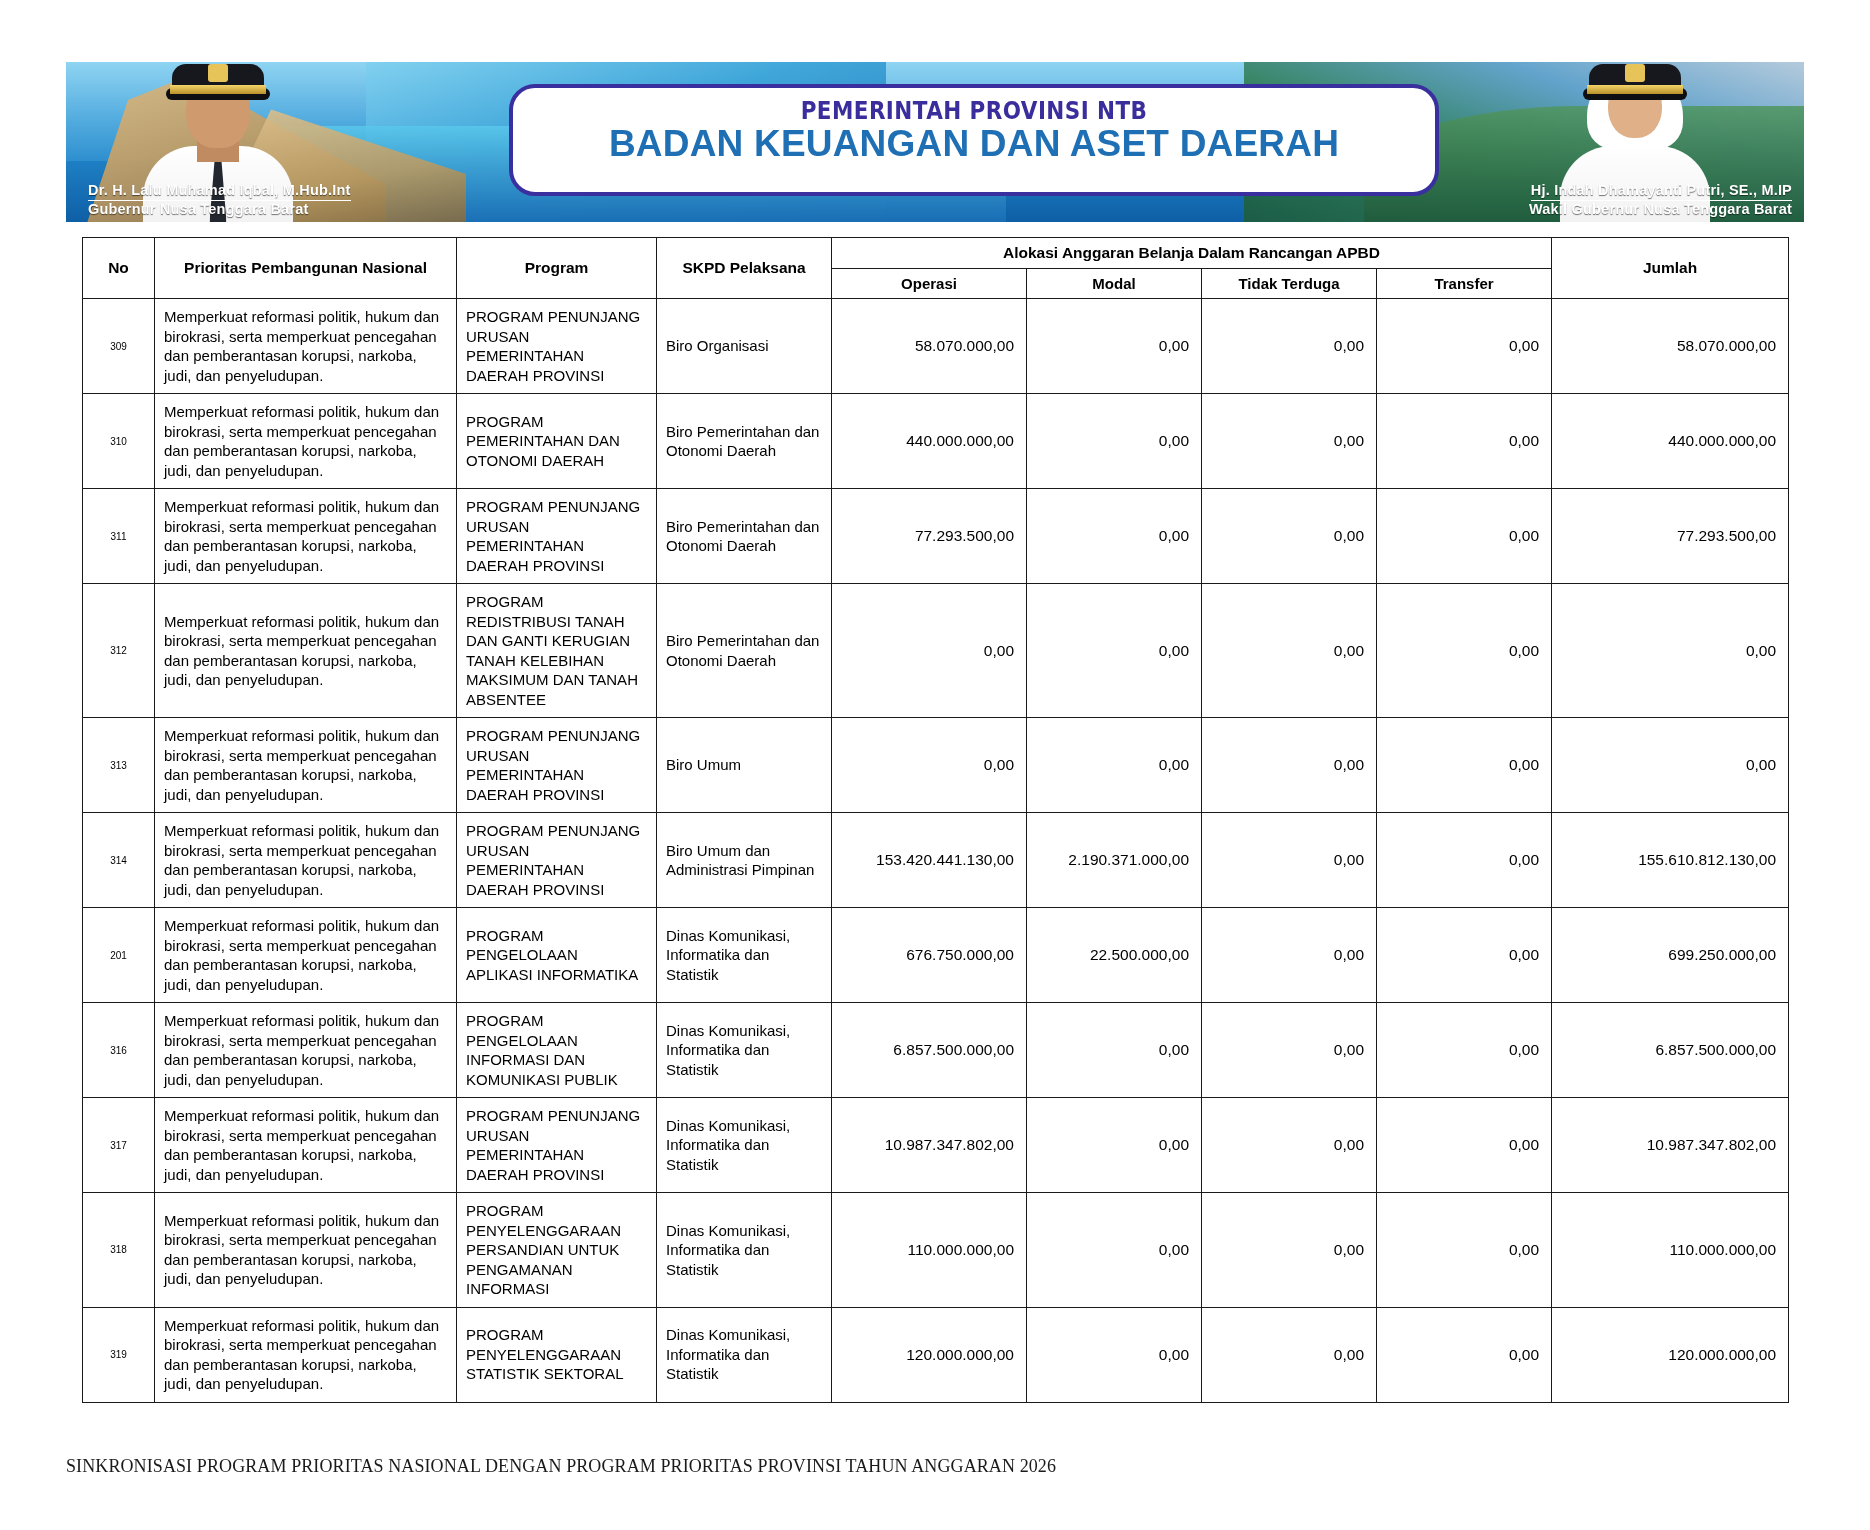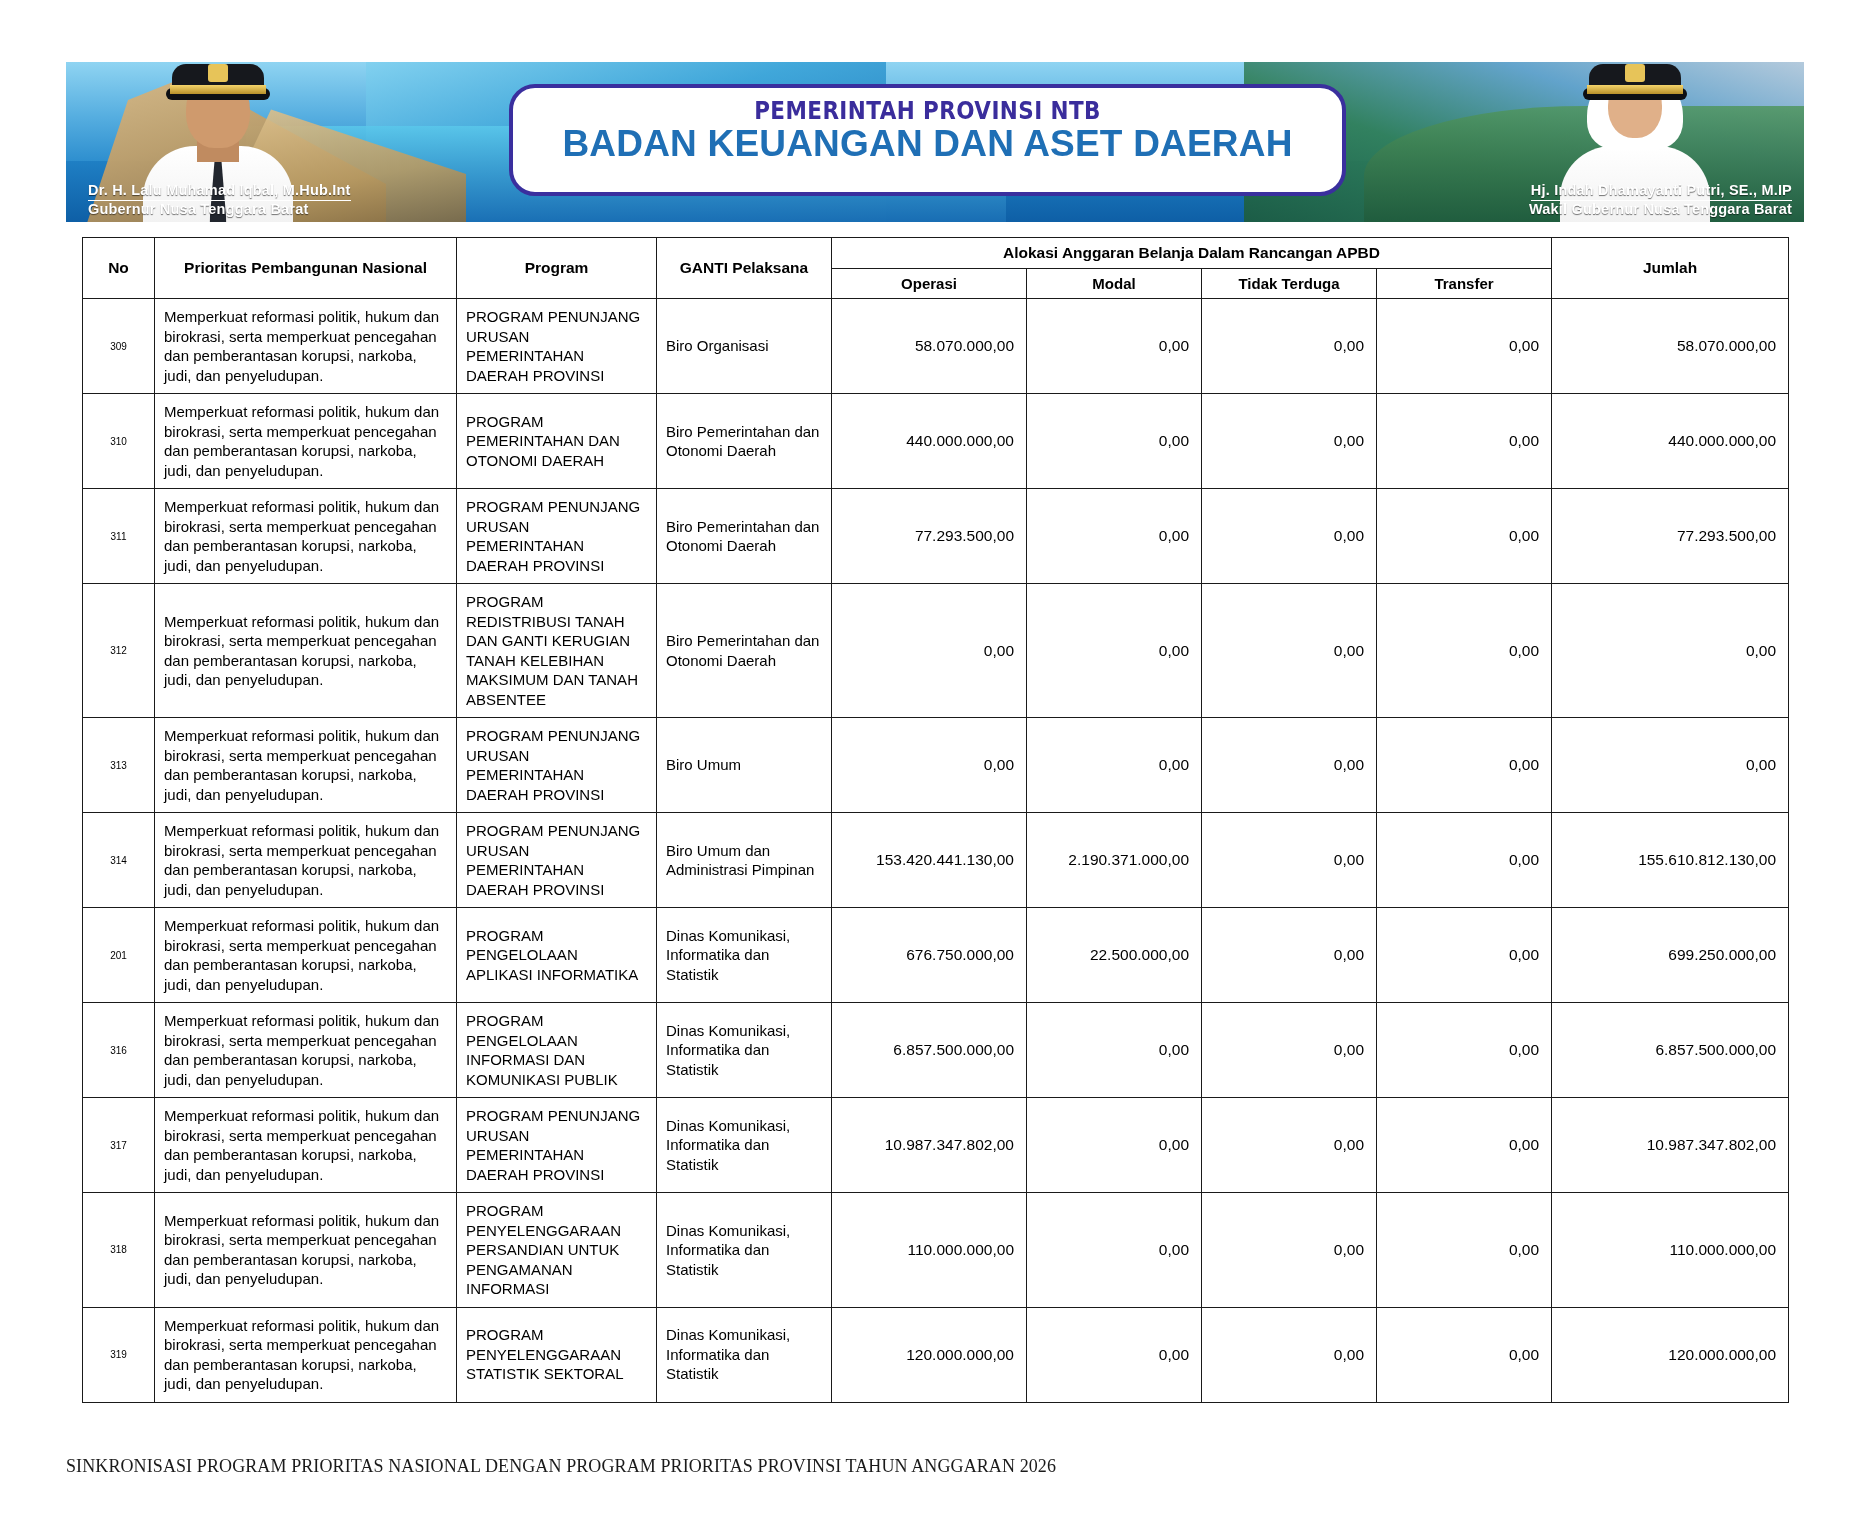--- a/index.html
+++ b/index.html
@@ -122,21 +122,21 @@
     margin-left:10px;
   }
   .name-tag .l1 { border-bottom:1.5px solid #ffffff; display:inline-block; padding-bottom:1px;}
   .name-left { left:12px; }
   .name-right { right:12px; text-align:right; }
   .name-right .l1 { display:inline-block; }
 
   .banner-plate {
     position:absolute;
     left:443px; top:22px;
-    width: 837px; height: 112px;
+    width: 930px; height: 112px;
     background: #ffffff;
     border: 4px solid #3a2f9e;
     border-radius: 26px;
     text-align:center;
     padding-top:4px;
   }
   .plate-l1 {
     color:#3a2d9c;
     font-family:"DejaVu Sans", sans-serif;
     font-weight:bold;
@@ -271,21 +271,21 @@
       <col style="width:175px">
       <col style="width:175px">
       <col style="width:175px">
       <col style="width:237px">
     </colgroup>
     <thead>
       <tr>
         <th rowspan="2">No</th>
         <th rowspan="2">Prioritas Pembangunan Nasional</th>
         <th rowspan="2">Program</th>
-        <th rowspan="2">GANTI Pelaksana</th>
+        <th rowspan="2">SKPD Pelaksana</th>
         <th colspan="4">Alokasi Anggaran Belanja Dalam Rancangan APBD</th>
         <th rowspan="2">Jumlah</th>
       </tr>
       <tr>
         <th class="sub">Operasi</th>
         <th class="sub">Modal</th>
         <th class="sub">Tidak Terduga</th>
         <th class="sub">Transfer</th>
       </tr>
     </thead>

